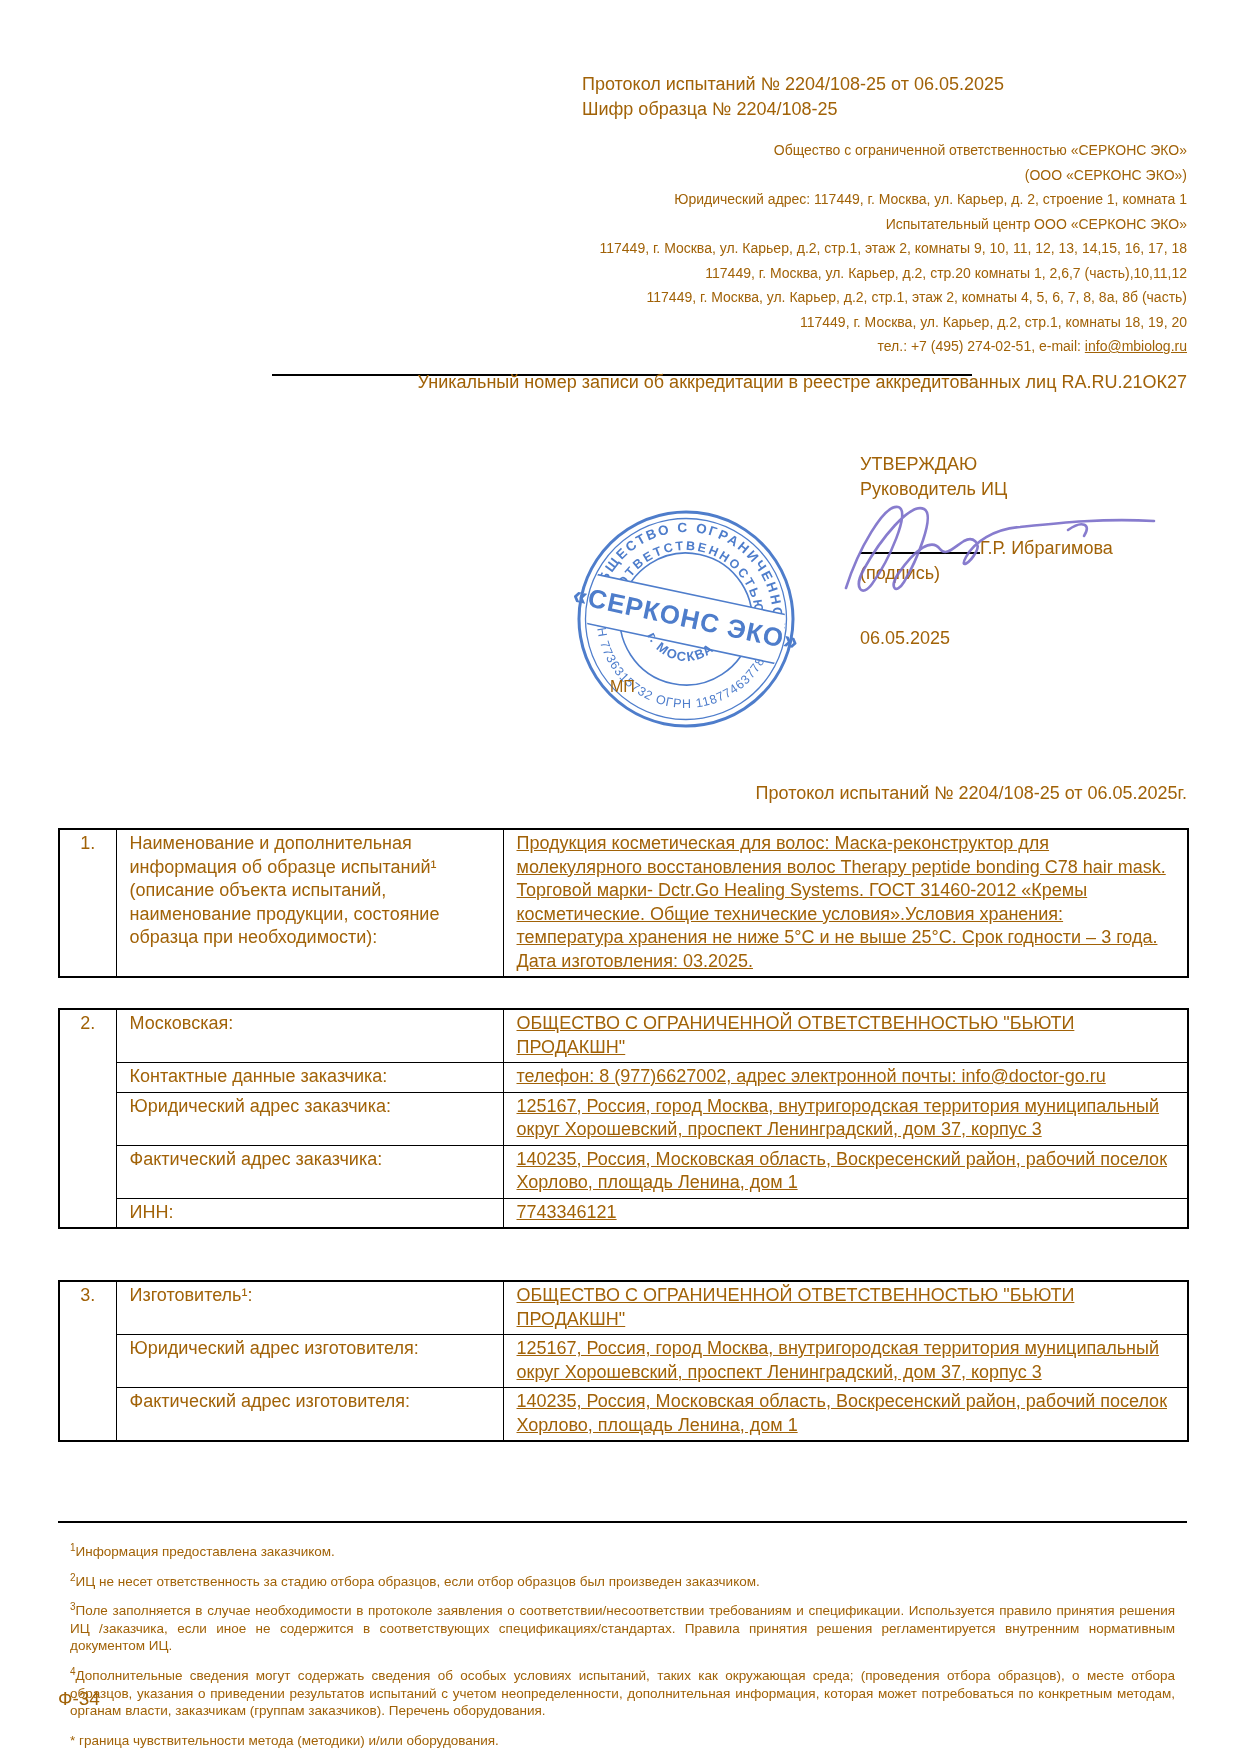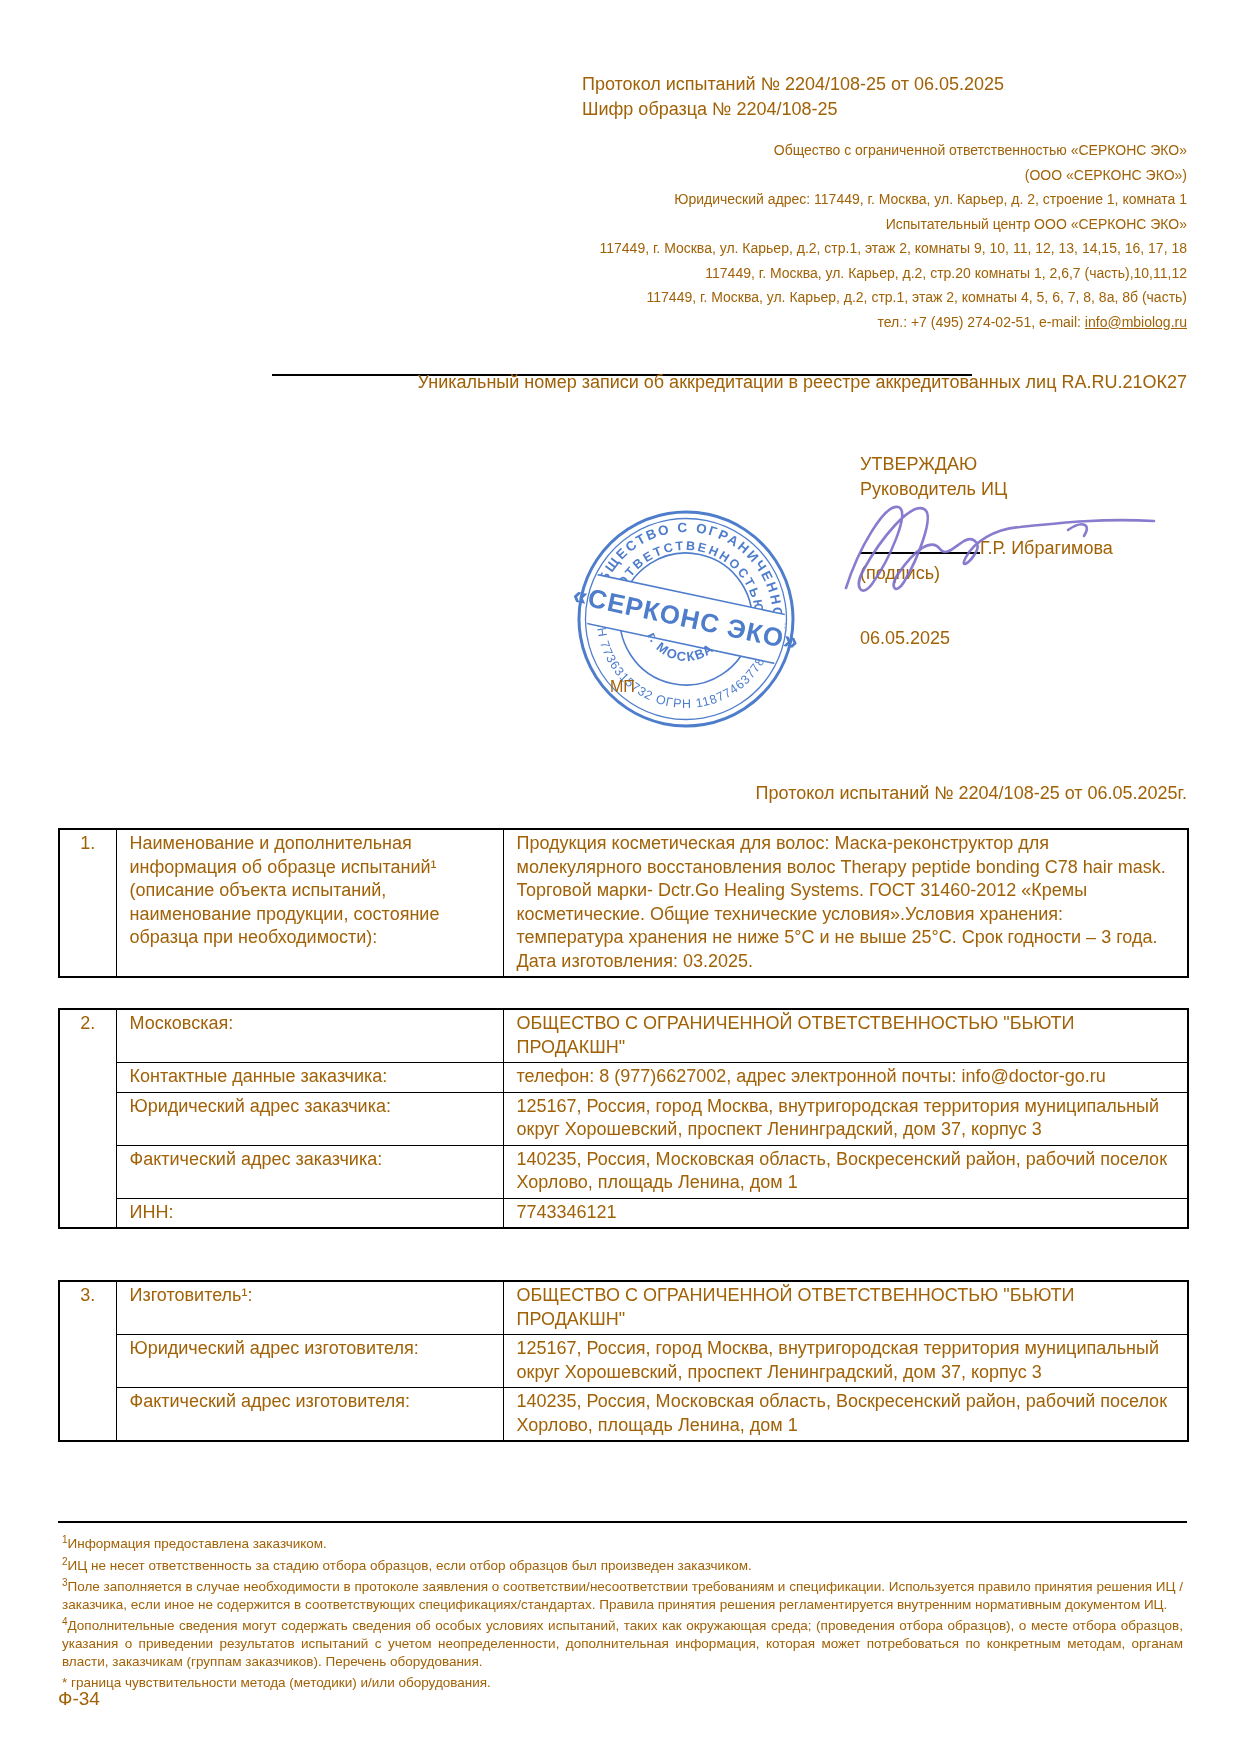--- a/index.html
+++ b/index.html
@@ -22,25 +22,25 @@
   .signature-svg{position:absolute;left:832px;top:492px;width:340px;height:110px;}
   .stamp-svg{position:absolute;left:572px;top:505px;width:228px;height:228px;}
   .mp{position:absolute;left:610px;top:678px;font-size:16px;}
   .doc-title{position:absolute;left:58px;top:783px;width:1129px;text-align:right;font-size:18px;}
   
   .doc-table{position:absolute;left:58px;width:1129px;border-collapse:collapse;table-layout:fixed;
              font-size:18px;line-height:23.5px;border:2px solid #000;}
   #table-1{top:828px;} #table-2{top:1008px;} #table-3{top:1280px;}
   .doc-table td{border:1px solid #000;vertical-align:top;padding:2px 14px 3px 13px;}
   .doc-table td.num{text-align:center;padding:2px 4px;}
-  .doc-table td.val{}
+  .doc-table td.val{text-decoration:underline;}
   
   .fn-divider{position:absolute;left:58px;top:1521px;width:1129px;border-top:2px solid #000;}
   .footnotes{position:absolute;left:58px;top:1531px;width:1129px;font-size:13.5px;line-height:17.6px;}
-  .footnotes p{margin:4px;}
+  .footnotes p{margin:12px;}
   .footnotes p.justify{text-align:justify;}
   .footnotes sup{font-size:10px;line-height:0;}
   .form-code{position:absolute;left:58px;top:1688px;font-size:19px;}
   .stamp-svg text{font-family:"Liberation Sans",sans-serif;}
 </style>
 </head>
 <body>
 
 <div class="page">
 
@@ -50,20 +50,21 @@
   </div>
 
   <div class="org-block" id="org-lines">
       <div>Общество с ограниченной ответственностью «СЕРКОНС ЭКО»</div>
       <div>(ООО «СЕРКОНС ЭКО»)</div>
       <div>Юридический адрес: 117449, г. Москва, ул. Карьер, д. 2, строение 1, комната 1</div>
       <div>Испытательный центр ООО «СЕРКОНС ЭКО»</div>
       <div>117449, г. Москва, ул. Карьер, д.2, стр.1, этаж 2, комнаты 9, 10, 11, 12, 13, 14,15, 16, 17, 18</div>
       <div>117449, г. Москва, ул. Карьер, д.2, стр.20 комнаты 1, 2,6,7 (часть),10,11,12</div>
       <div>117449, г. Москва, ул. Карьер, д.2, стр.1, этаж 2, комнаты 4, 5, 6, 7, 8, 8а, 8б (часть)</div>
+      <div>117449, г. Москва, ул. Карьер, д.2, стр.1, комнаты 18, 19, 20</div>
       <div><span>тел.: +7 (495) 274-02-51, e-mail: </span><span class="email">info@mbiolog.ru</span></div>
     </div>
 
   <div class="top-divider"></div>
 
   <div class="accreditation">Уникальный номер записи об аккредитации в реестре аккредитованных лиц RA.RU.21ОК27</div>
 
   <div class="approval">
     <div>УТВЕРЖДАЮ</div>
     <div>Руководитель ИЦ</div>

